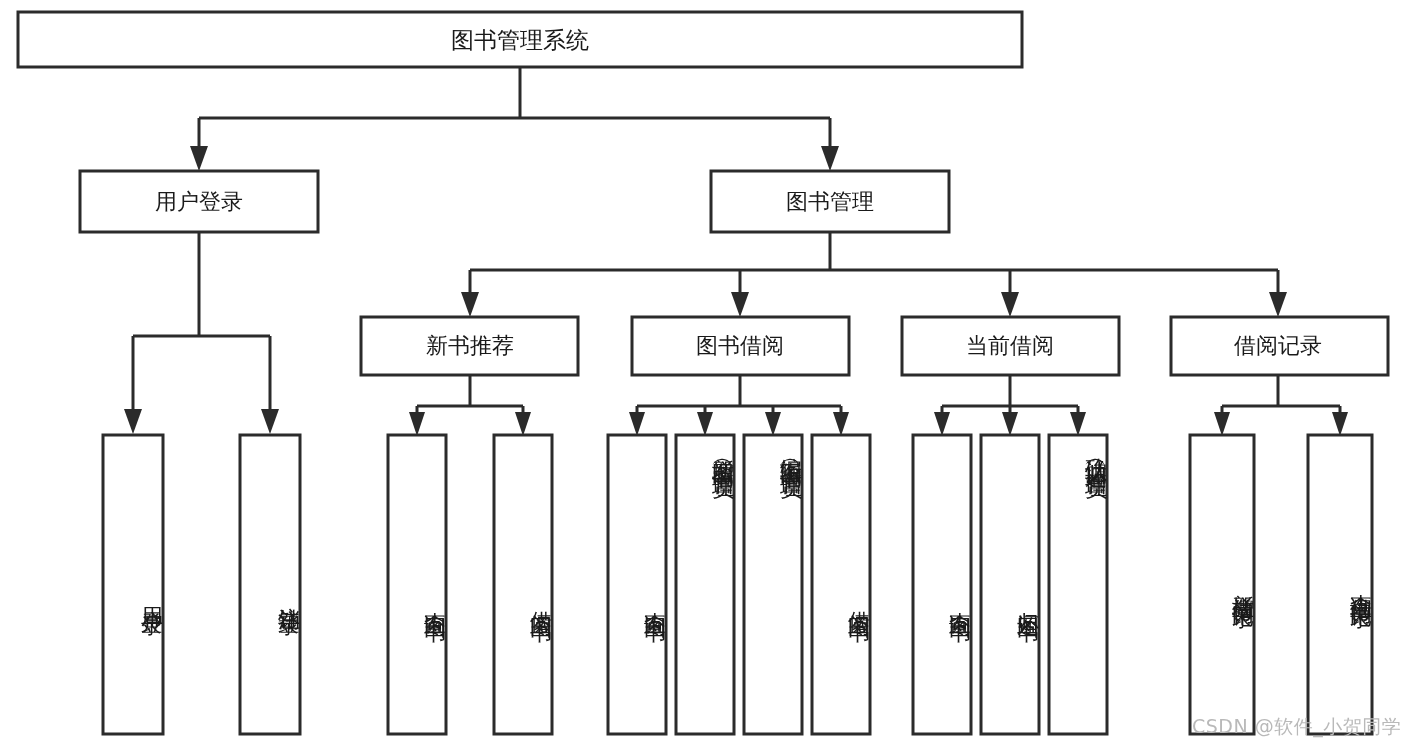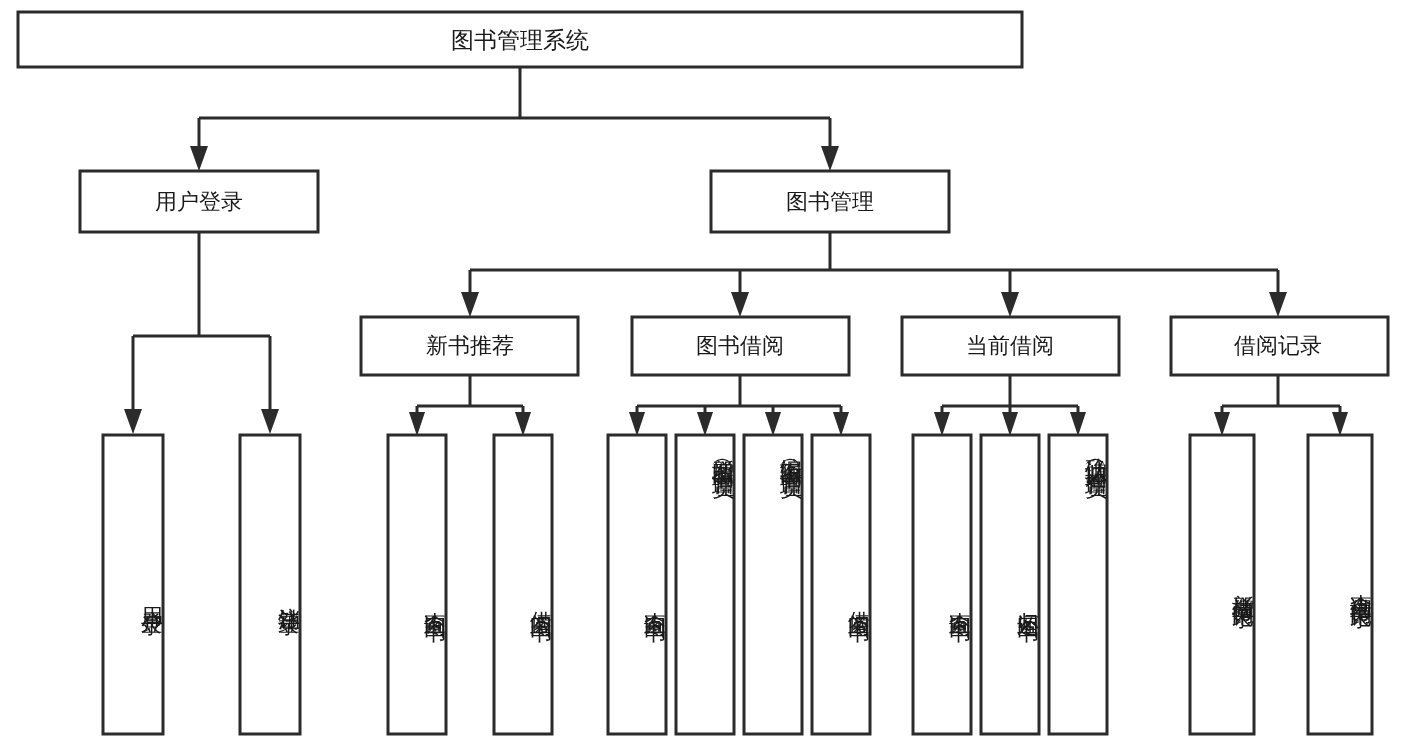--- a/index.html
+++ b/index.html
@@ -206,14 +206,15 @@
   <div class="vlabel" style="left:744px; top:440px; width:58px; height:290px; justify-content:flex-start; display:flex;">编辑图书（管理员）</div>
   <div class="vlabel" style="left:812px; top:485px; width:58px; height:230px; justify-content:center; display:flex;">借阅图书</div>
 
   <div class="vlabel" style="left:913px; top:485px; width:58px; height:230px; justify-content:center; display:flex;">查询图书</div>
   <div class="vlabel" style="left:981px; top:485px; width:58px; height:230px; justify-content:center; display:flex;">归还图书</div>
   <div class="vlabel" style="left:1049px; top:440px; width:58px; height:290px; justify-content:flex-start; display:flex;">确认归还（管理员）</div>
 
   <div class="vlabel" style="left:1190px; top:455px; width:64px; height:260px; justify-content:center; display:flex;">新增借阅记录</div>
   <div class="vlabel" style="left:1308px; top:455px; width:64px; height:260px; justify-content:center; display:flex;">查询借阅记录</div>
 
+  <div class="watermark" style="left:1192px; top:714px;">CSDN @软件_小贺同学</div>
 
 </div>
 
 </body></html>

